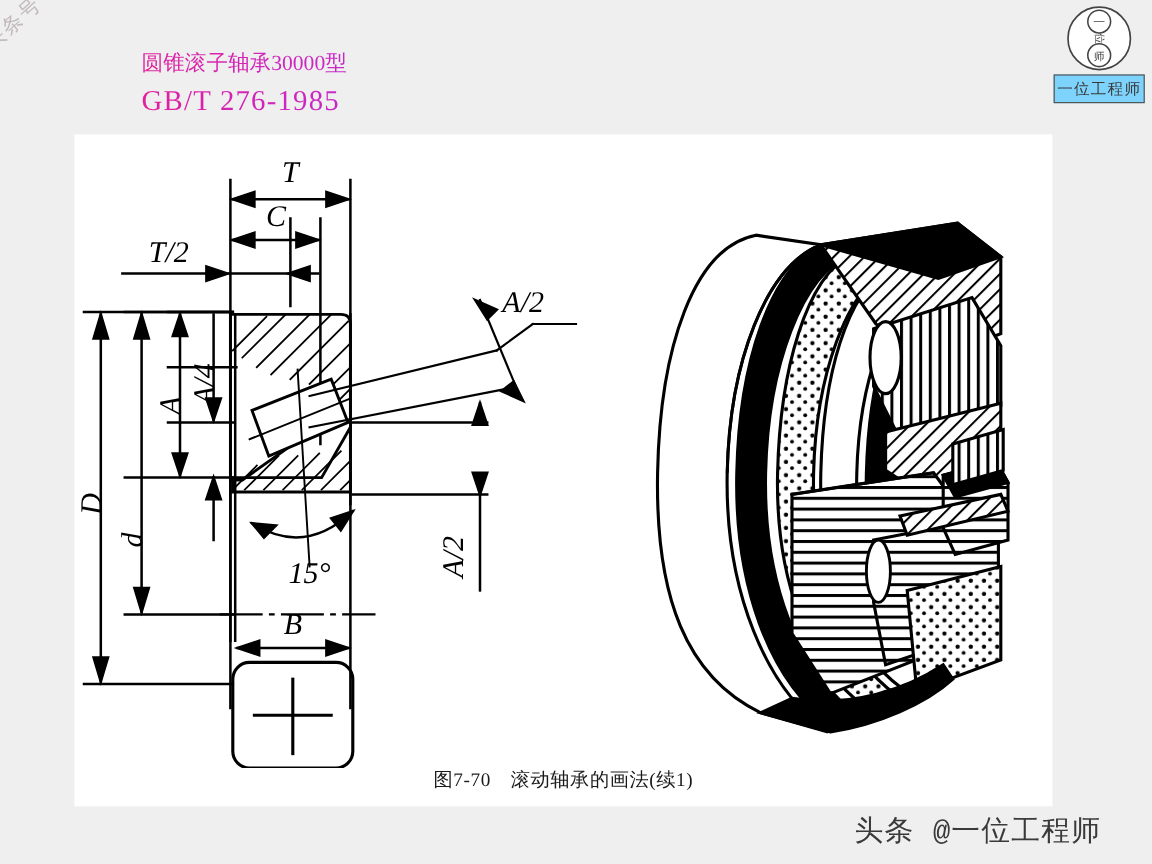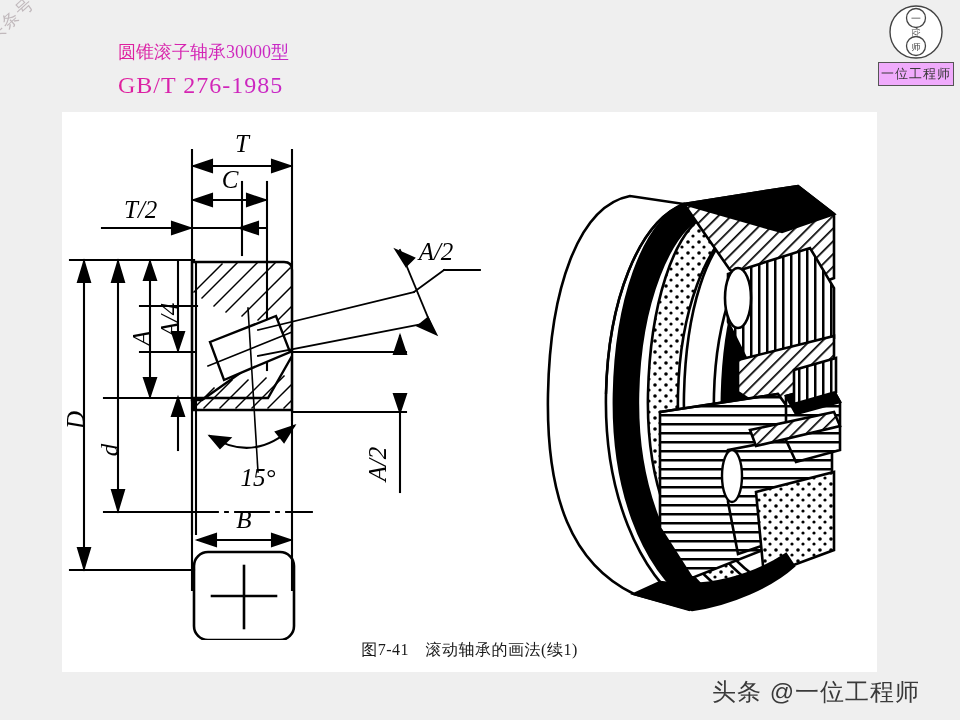--- a/index.html
+++ b/index.html
@@ -36,40 +36,40 @@
     letter-spacing:1px;
   }
 
   
   .logo{position:absolute;left:876px;top:4px;width:80px;height:84px;}
   .logo-box{
     position:absolute;left:2px;top:58px;width:76px;height:24px;
     border:1.4px solid #555;box-sizing:border-box;
     display:flex;align-items:center;justify-content:center;
     font-family:"Liberation Serif",serif;font-size:13px;color:#3a3a3a;
-    letter-spacing:1px;background:#f0abfc;
+    letter-spacing:1px;background:#7dd3fc;
   }
 
   
   .panel{
     position:absolute;left:62px;top:112px;width:815px;height:560px;
     background:#ffffff;
   }
 
   
   .caption{
     position:absolute;left:0;top:528px;width:815px;text-align:center;
     font-family:"Liberation Serif",serif;font-size:16px;color:#1a1a1a;
     letter-spacing:.5px;
   }
 
   
   .wm-footer{
     position:absolute;left:712px;top:676px;
-    font-family:Liberation Sans, sans-serif;
+    font-family:Liberation Mono, monospace;
     font-size:24px;color:#2b2b2b;opacity:.92;white-space:nowrap;
     letter-spacing:1px;
   }
 
   svg{display:block;}
   text{font-family:"Liberation Serif",serif;}
 </style>
 </head>
 <body>
 
@@ -284,18 +284,18 @@
         <path d="M214,330 L292,310 L292,388 L222,414 Z" fill="url(#stipple)"></path>
 
         <path d="M92,432 L150,448 C190,442 230,424 252,404
                  L244,392 C214,412 168,428 118,420 Z" fill="#000"></path>
 
         <path d="M64,232 C66,140 96,60 142,42" stroke-width="2.4"></path>
         <path d="M118,250 L236,232" stroke-width="2.4"></path>
       </g>
     </svg>
 
-    <div class="caption">图7-41　滚动轴承的画法(续1)</div>
+    <div class="caption">图7-70　滚动轴承的画法(续1)</div>
   </div>
 
   <div class="wm-footer">头条 @一位工程师</div>
 
 </div>
 
 </body></html>

